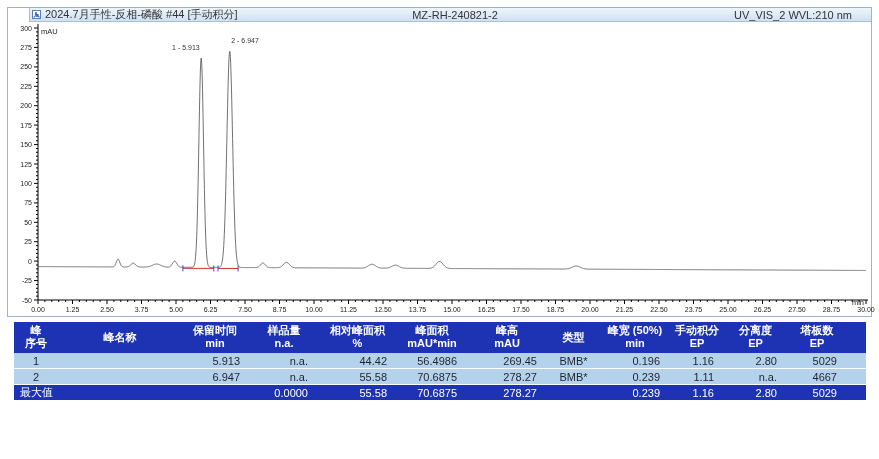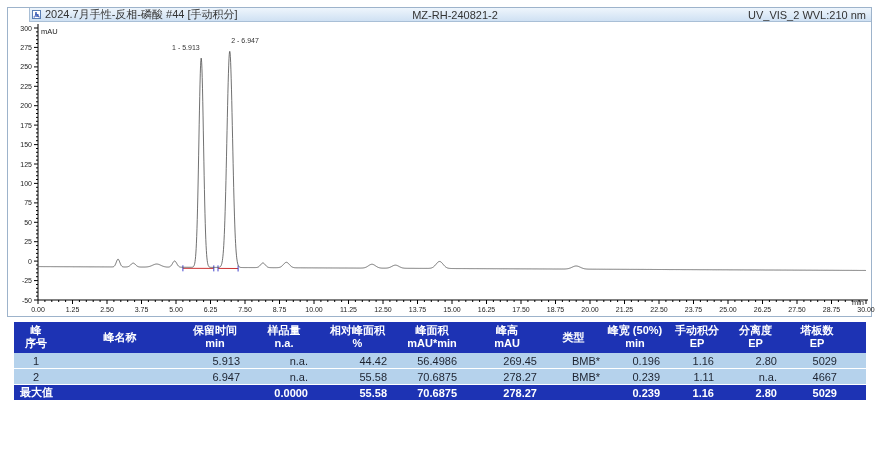--- a/index.html
+++ b/index.html
@@ -8,37 +8,37 @@
 
   
   .panel{position:absolute;left:7px;top:7px;width:863px;height:308px;
          border:1px solid #9db3cb;background:#fff;box-sizing:content-box;}
   .tbar{position:absolute;left:21px;top:0;right:0;height:13px;
         background:linear-gradient(#eef5fc,#cfe1f3);
         border-left:1px solid #a9bfd6;border-bottom:1px solid #a9bfd6;
         font-size:11px;color:#333;display:flex;align-items:center;white-space:nowrap;}
   .tbar .lt{margin-left:1px;}
   .tbar .ct{position:absolute;left:9px;right:0;text-align:center;pointer-events:none;}
-  .tbar .rt{position:absolute;right:5px;}
+  .tbar .rt{position:absolute;right:19px;}
   .tico{width:9px;height:9px;margin:0 3px 0 2px;flex:0 0 auto;}
   svg.plot{position:absolute;left:0;top:14px;overflow:visible;}
 
   
   table.results{position:absolute;left:14px;top:322px;width:852px;
         border-collapse:collapse;table-layout:fixed;font-size:11px;}
   .results th{background:#1d33b4;color:#fff;font-weight:bold;padding:2px 0 3px;}
   .results .l1,.results .l2{line-height:13px;text-align:center;font-weight:bold;}
   .results th.cname .l1,.results th.cname .l2{text-align:center;padding-left:2px;}
   .results tbody td{height:15px;padding:0 10px 0 0;text-align:right;
         color:#1d2330;white-space:nowrap;overflow:hidden;}
   .results tr.data{background:#b5d2ec;border-bottom:1px solid #ffffff;}
   .results tr.data td:first-child{text-align:center;padding:0;}
-  .results td.ctype{text-align:right;padding:0;}
+  .results td.ctype{text-align:center;padding:0;}
   .results tr.summary{background:#1d33b4;}
-  .results tr.summary td{color:#ffffff;font-weight:bold;margin-left:38px;}
+  .results tr.summary td{color:#ffffff;font-weight:normal;margin-left:38px;}
   .results tr.summary td:first-child{text-align:left;padding:0 0 0 6px;}
 </style>
 </head>
 <body>
 
 <div class="page">
 
   <div class="panel">
     <div class="tbar">
       <svg class="tico" viewBox="0 0 9 9">

